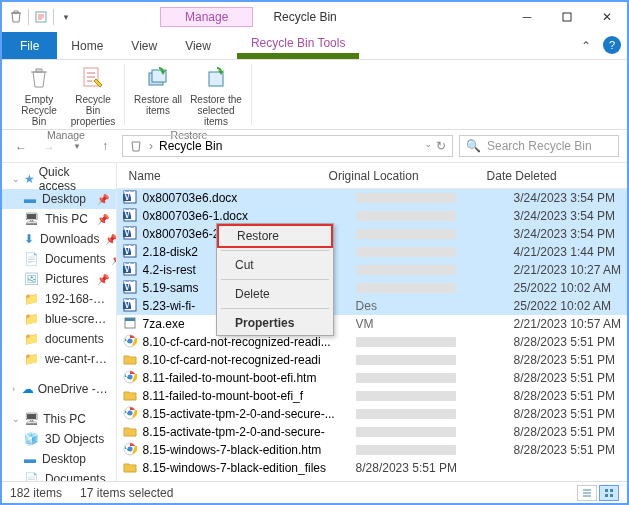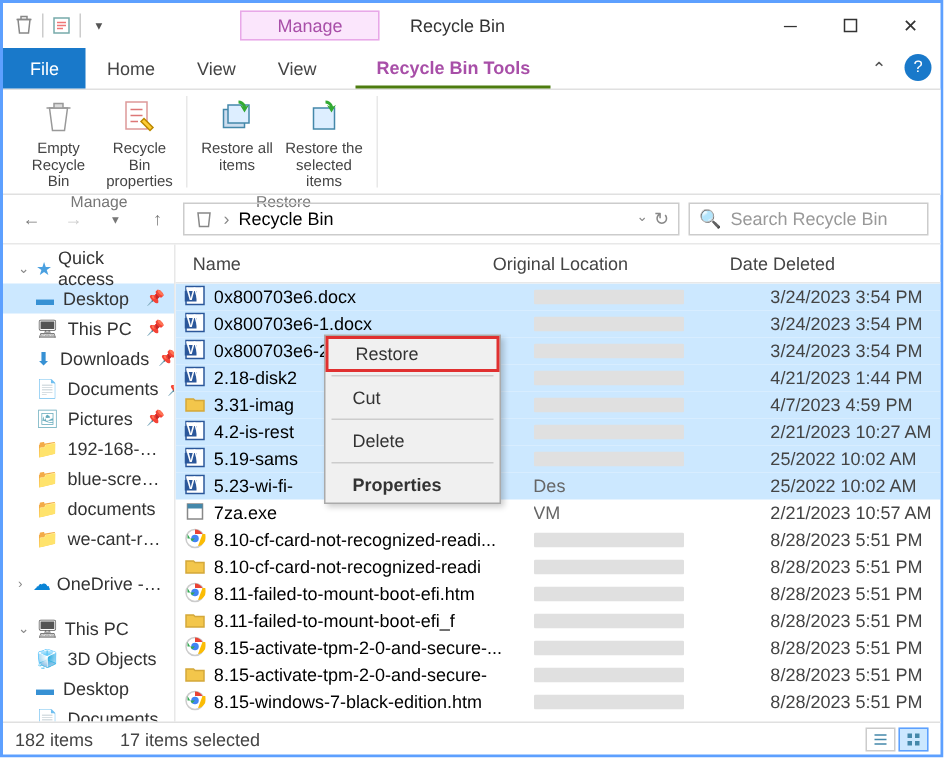--- a/index.html
+++ b/index.html
@@ -9,21 +9,21 @@
 .qat { display: flex; align-items: center; gap: 4px; padding: 0 6px; }
 .qat-icon { width: 16px; height: 16px; display: flex; align-items: center; justify-content: center; color: #555; }
 .qat-sep { width: 1px; height: 16px; background: #ccc; }
 .tab-manage { background: #fbe6fc; border: 1px solid #e8a8e8; padding: 2px 24px; margin-left: 80px; color: #a84fa8; }
 .title-text { margin-left: 20px; color: #333; }
 .win-controls { margin-left: auto; display: flex; }
 .win-btn { width: 40px; height: 28px; display: flex; align-items: center; justify-content: center; color: #333; }
 .menubar { height: 28px; display: flex; align-items: stretch; border-bottom: 1px solid #e0e0e0; }
 .menu-file { background: #1979ca; color: #fff; padding: 0 18px; display: flex; align-items: center; text-align: right; }
 .menu-item { padding: 0 14px; display: flex; align-items: center; color: #444; }
-.menu-tools { padding: 0 14px; display: flex; align-items: center; color: #a84fa8; border-bottom: 2px solid #4d7c0f; margin-left: 12px; font-weight: bold; }
+.menu-tools { padding: 0 14px; display: flex; align-items: center; color: #a84fa8; border-bottom: 6px solid #4d7c0f; margin-left: 12px; }
 .chevron { margin-left: auto; padding: 0 6px; color: #555; display:flex; align-items:center;}
 .help-badge { width: 18px; height: 18px; border-radius: 50%; background: #1979ca; color: #fff; display: flex; align-items: center; justify-content: center; margin: 4px 6px; font-size: 11px; }
 .ribbon { height: 70px; background: #fff; border-bottom: 1px solid #e0e0e0; display: flex; padding: 4px 6px; gap: 2px; }
 .rgroup { display: flex; flex-direction: column; align-items: center; border-right: 1px solid #e8e8e8; padding: 0 6px; }
 .rgroup-items { display: flex; gap: 4px; flex: 1; }
 .ritem { display: flex; flex-direction: column; align-items: center; justify-content: flex-start; width: 50px; gap: 2px; }
 .ritem .ricon { width: 28px; height: 28px; display: flex; align-items: center; justify-content: center; }
 .ritem-label { font-size: 10px; text-align: center; line-height: 11px; color: #444; }
 .rgroup-label { font-size: 10.5px; color: #777; margin-top: 2px; }
 .addrbar { height: 32px; display: flex; align-items: center; gap: 6px; padding: 0 8px; }
@@ -316,32 +316,20 @@
             </span>
             <span class="fname">2.18-disk2</span>
             <span class="floc">
               <div class="blur"></div>
             </span>
             <span class="fdate">4/21/2023 1:44 PM</span>
           </div>
           <div class="row sel">
             <span class="ficon">
               <svg width="14" height="14">
-                <path d="M1 4h5l1 1h6v7H1z" fill="#f3c64b" stroke="#d4a83a"></path>
-              </svg>
-            </span>
-            <span class="fname">3.31-imag</span>
-            <span class="floc">
-              <div class="blur"></div>
-            </span>
-            <span class="fdate">4/7/2023 4:59 PM</span>
-          </div>
-          <div class="row sel">
-            <span class="ficon">
-              <svg width="14" height="14">
                 <rect x="1" y="1" width="12" height="12" fill="#fff" stroke="#2b579a"></rect>
                 <rect x="0" y="4" width="8" height="7" fill="#2b579a"></rect>
                 <text x="1" y="10" font-size="7" fill="#fff">W</text>
               </svg>
             </span>
             <span class="fname">4.2-is-rest</span>
             <span class="floc">
               <div class="blur"></div>
             </span>
             <span class="fdate">2/21/2023 10:27 AM</span>

